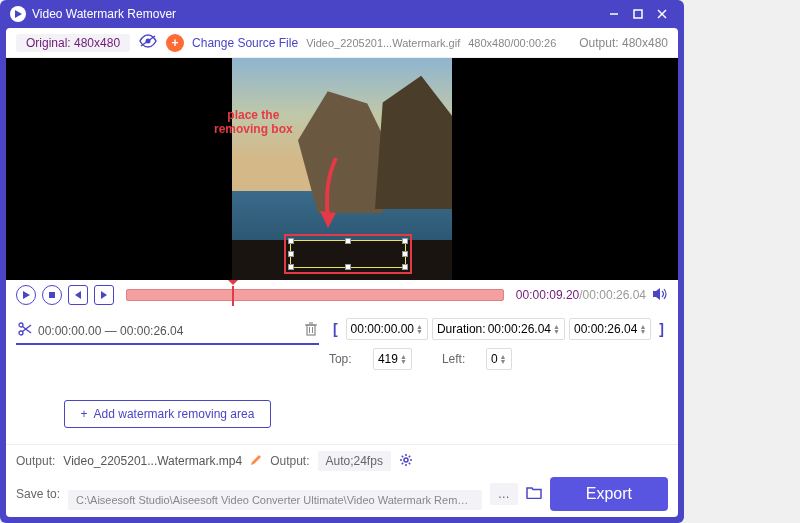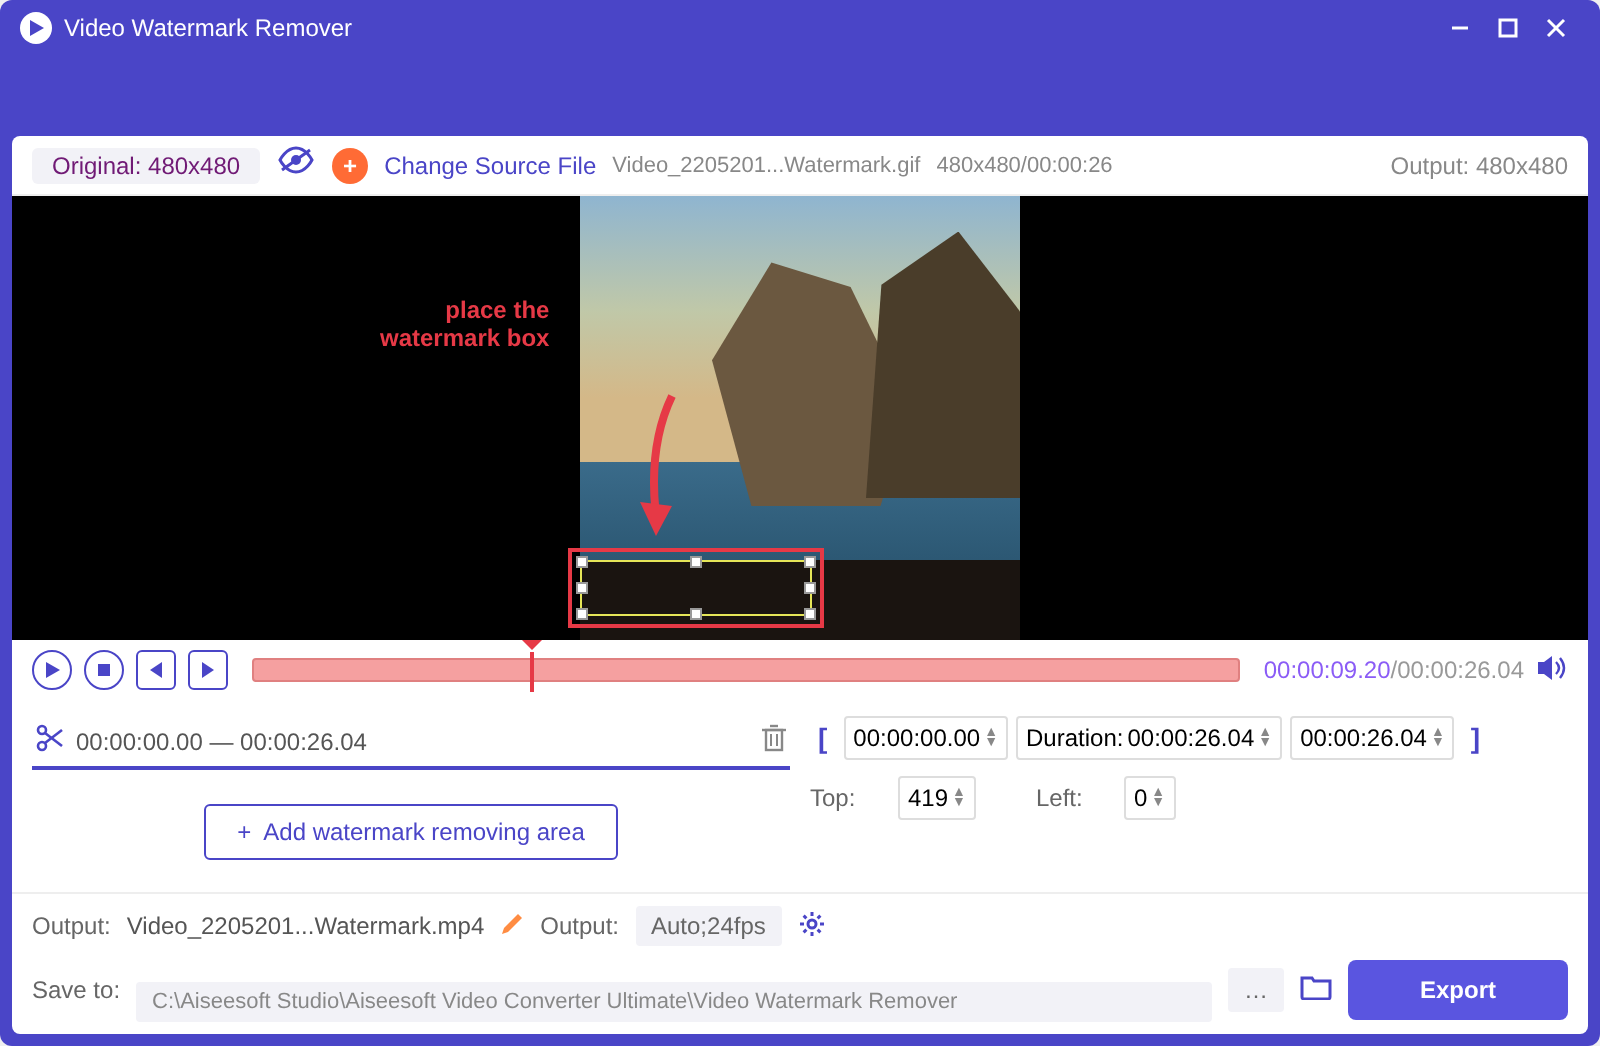--- a/index.html
+++ b/index.html
@@ -1,17 +1,17 @@
 <!DOCTYPE html>
 <html><head>
 <meta charset="utf-8">
 <style>
 * { margin: 0; padding: 0; box-sizing: border-box; font-family: -apple-system, BlinkMacSystemFont, "Segoe UI", Arial, sans-serif; font-size: 12px; }
 body { background: #f0f0f0; width: 800px; height: 523px; overflow: hidden; }
-.app { width: 800px; height: 523px; background: #4a45c7; border-radius: 6px; display: flex; flex-direction: column; gap: 40px; }
+.app { width: 684px; height: 523px; background: #4a45c7; border-radius: 6px; display: flex; flex-direction: column; }
 .titlebar { height: 28px; display: flex; align-items: center; padding: 0 10px; color: #fff; }
 .titlebar .logo { width: 16px; height: 16px; background: #fff; border-radius: 50%; margin-right: 6px; display:flex; align-items:center; justify-content:center; }
 .titlebar .logo svg { width:10px; height:10px; }
 .titlebar .title { flex: 1; font-size: 12px; }
 .titlebar .winbtn { width: 24px; height: 24px; display: flex; align-items: center; justify-content: center; color: #fff; cursor: pointer; }
 .content { flex: 1; background: #fff; margin: 0 6px 6px 6px; border-radius: 4px; display: flex; flex-direction: column; overflow: hidden; }
 .toolbar { height: 30px; display: flex; align-items: center; padding: 0 10px; gap: 8px; border-bottom: 1px solid #eee; }
 .original-pill { background: #f2f2f7; padding: 2px 10px; border-radius: 3px; color: #701a75; }
 .eye-icon { color: #4a45c7; cursor: pointer; font-size: 16px; }
 .plus-circle { width: 18px; height: 18px; background: #ff6b35; border-radius: 50%; color: #fff; display: flex; align-items: center; justify-content: center; font-weight: bold; cursor: pointer; }
@@ -19,36 +19,36 @@
 .file-info { color: #888; font-size: 11px; }
 .spacer { flex: 1; }
 .output-res { color: #888; }
 .video-area { height: 222px; background: #000; position: relative; display: flex; justify-content: center; }
 .video-frame { width: 220px; height: 100%; background: #303030; position: relative; overflow: hidden; }
 .sky { position: absolute; top: 0; left: 0; right: 0; height: 65%; background: linear-gradient(180deg, #8fb5d0 0%, #c0c8a8 40%, #d4b888 70%); }
 .rock1 { position: absolute; left: 30%; top: 15%; width: 45%; height: 55%; background: #6b5840; clip-path: polygon(20% 100%, 0% 40%, 30% 0%, 70% 10%, 100% 60%, 85% 100%); }
 .rock2 { position: absolute; right: 0; top: 8%; width: 35%; height: 60%; background: #4a3d2a; clip-path: polygon(0% 100%, 10% 20%, 60% 0%, 100% 30%, 100% 100%); }
 .ocean { position: absolute; bottom: 15%; left: 0; right: 0; height: 25%; background: linear-gradient(180deg, #3a6b8a 0%, #2a5570 100%); }
 .beach { position: absolute; bottom: 0; left: 0; right: 0; height: 18%; background: #1a1410; }
-.instruction-overlay { position: absolute; top: 50px; left: 184px; color: #e63946; font-weight: bold; font-size: 16px; text-align: right; line-height: 1.2; pointer-events: none; z-index: 5; }
+.instruction-overlay { position: absolute; top: 50px; left: 208px; color: #e63946; font-weight: bold; font-size: 16px; text-align: center; line-height: 1.2; pointer-events: none; z-index: 5; }
 .arrow { position: absolute; top: 95px; left: 310px; width: 30px; height: 80px; z-index: 5; }
 .selbox-outer { position: absolute; bottom: 6px; left: 278px; width: 128px; height: 40px; border: 2px solid #e63946; z-index: 4; }
 .selbox { position: absolute; top: 4px; left: 4px; right: 4px; bottom: 4px; border: 1px solid #e6e658; }
 .handle { position: absolute; width: 6px; height: 6px; background: #fff; border: 1px solid #999; margin: -3px; }
 .h-tl { top: 0; left: 0; } .h-tc { top: 0; left: 50%; } .h-tr { top: 0; right: 0; margin-right:-3px; }
 .h-ml { top: 50%; left: 0; } .h-mr { top: 50%; right: 0; margin-right:-3px; }
 .h-bl { bottom: 0; left: 0; margin-bottom:-3px; } .h-bc { bottom: 0; left: 50%; margin-bottom:-3px; } .h-br { bottom: 0; right: 0; margin:-3px -3px -3px 0; margin-bottom:-3px; }
 .playback-row { height: 30px; display: flex; align-items: center; padding: 0 10px; gap: 6px; }
 .pb-btn { width: 20px; height: 20px; border: 1.5px solid #4a45c7; border-radius: 3px; display: flex; align-items: center; justify-content: center; color: #4a45c7; cursor: pointer; font-size: 10px; }
 .pb-btn.round { border-radius: 50%; }
 .timeline { flex: 1; height: 12px; background: #f5a0a0; border: 1px solid #e08080; border-radius: 2px; position: relative; margin: 0 6px; }
 .playhead { position: absolute; top: -4px; left: 28%; width: 2px; height: 20px; background: #e63946; }
 .playhead::before { content: ''; position: absolute; top: -6px; left: -4px; border: 5px solid transparent; border-top-color: #e63946; }
 .time-text { color: #4a45c7; font-size: 11px; }
-.time-text .cur { color: #8b5cf6; }
+.time-text .cur { color: #701a75; }
 .time-text .tot { color: #999; }
 .vol-icon { color: #4a45c7; cursor: pointer; font-size: 14px; }
 .panels { flex: 1; display: flex; gap: 10px; padding: 8px 10px; }
 .panel-left { flex: 1; display: flex; flex-direction: column; gap: 8px; }
 .panel-right { flex: 1; display: flex; flex-direction: column; gap: 8px; }
 .range-row { display: flex; align-items: center; gap: 6px; border-bottom: 2px solid #4a45c7; padding: 4px 2px; }
 .scissors { color: #4a45c7; cursor: pointer; }
 .range-text { flex: 1; color: #555; }
 .trash { color: #888; cursor: pointer; }
 .add-area-btn { border: 1px solid #4a45c7; color: #4a45c7; background: #fff; padding: 6px 16px; border-radius: 3px; cursor: pointer; display: flex; align-items: center; gap: 6px; margin: 0 auto; margin-top: auto; margin-bottom: 8px; }
@@ -63,21 +63,21 @@
 .bottom { border-top: 1px solid #eee; padding: 6px 10px; display: flex; flex-direction: column; gap: 6px; }
 .bottom-row { display: flex; align-items: center; gap: 8px; }
 .b-label { color: #666; }
 .b-value { color: #555; }
 .pencil { color: #ff8c42; cursor: pointer; }
 .format-box { background: #f2f2f7; padding: 3px 8px; border-radius: 2px; color: #666; display: flex; align-items: center; gap: 6px; }
 .gear { color: #4a45c7; cursor: pointer; }
 .path-box { flex: 1; background: #f2f2f7; padding: 4px 8px; border-radius: 2px; color: #888; font-size: 11px; overflow: hidden; text-overflow: ellipsis; white-space: nowrap; margin-top: 12px; }
 .dots-btn { background: #f2f2f7; padding: 4px 8px; border-radius: 2px; cursor: pointer; color: #666; }
 .folder-icon { color: #4a45c7; cursor: pointer; font-size: 14px; }
-.export-btn { background: #5a55e0; color: #fff; border: none; padding: 8px 36px; border-radius: 4px; cursor: pointer; margin-left: auto; font-size: 12px; font-weight: bold; }
+.export-btn { background: #5a55e0; color: #fff; border: none; padding: 8px 36px; border-radius: 4px; cursor: pointer; margin-left: auto; font-size: 16px; }
 </style>
 </head>
 <body>
 
 <div class="app">
   <div class="titlebar">
     <div class="logo">
       <svg viewBox="0 0 10 10">
           <polygon points="2,1 9,5 2,9" fill="#4a45c7"></polygon>
         </svg>
@@ -122,21 +122,21 @@
     <div class="video-area">
       <div class="video-frame">
         <div class="sky"></div>
         <div class="ocean"></div>
         <div class="rock1"></div>
         <div class="rock2"></div>
         <div class="beach"></div>
       </div>
       <div class="instruction-overlay">
         <div>place the</div>
-        <div>watermark box</div>
+        <div>removing box</div>
       </div>
       <svg class="arrow" viewBox="0 0 30 80">
         <path d="M20 5 Q 8 30 12 65" fill="none" stroke="#e63946" stroke-width="4"></path>
         <polygon points="12,75 4,58 20,60" fill="#e63946"></polygon>
       </svg>
       <div class="selbox-outer">
         <div class="selbox">
           <div class="handle h-tl"></div>
           <div class="handle h-tc"></div>
           <div class="handle h-tr"></div>

